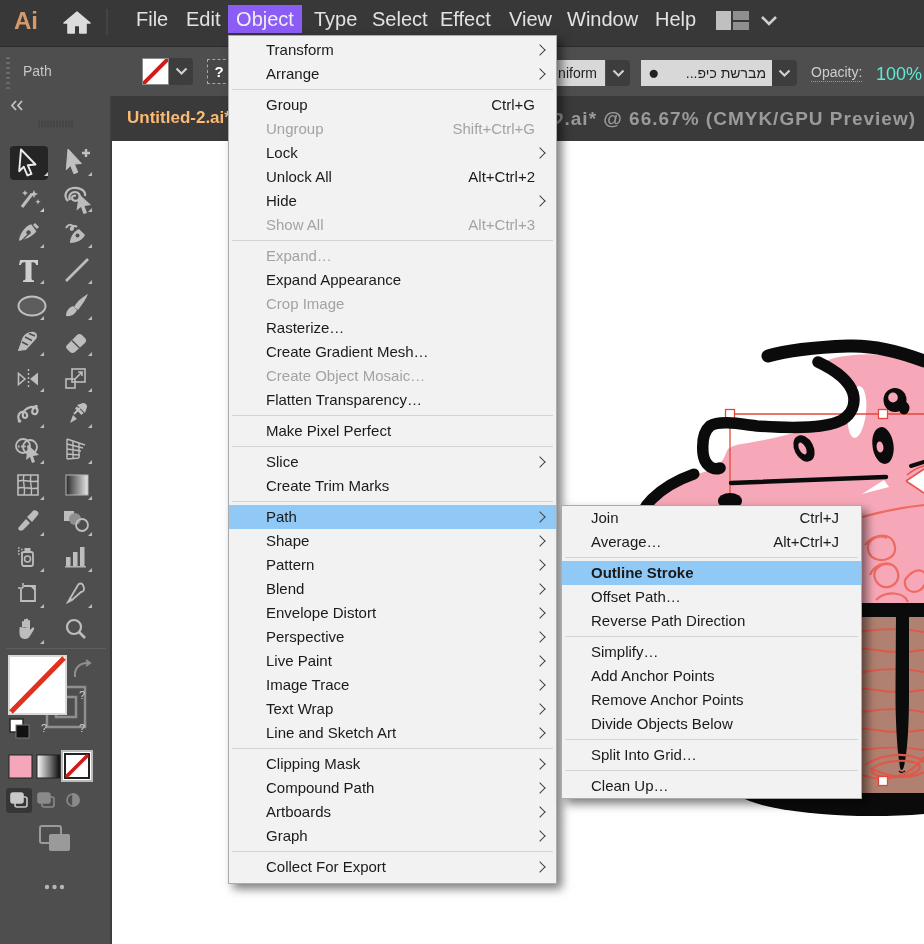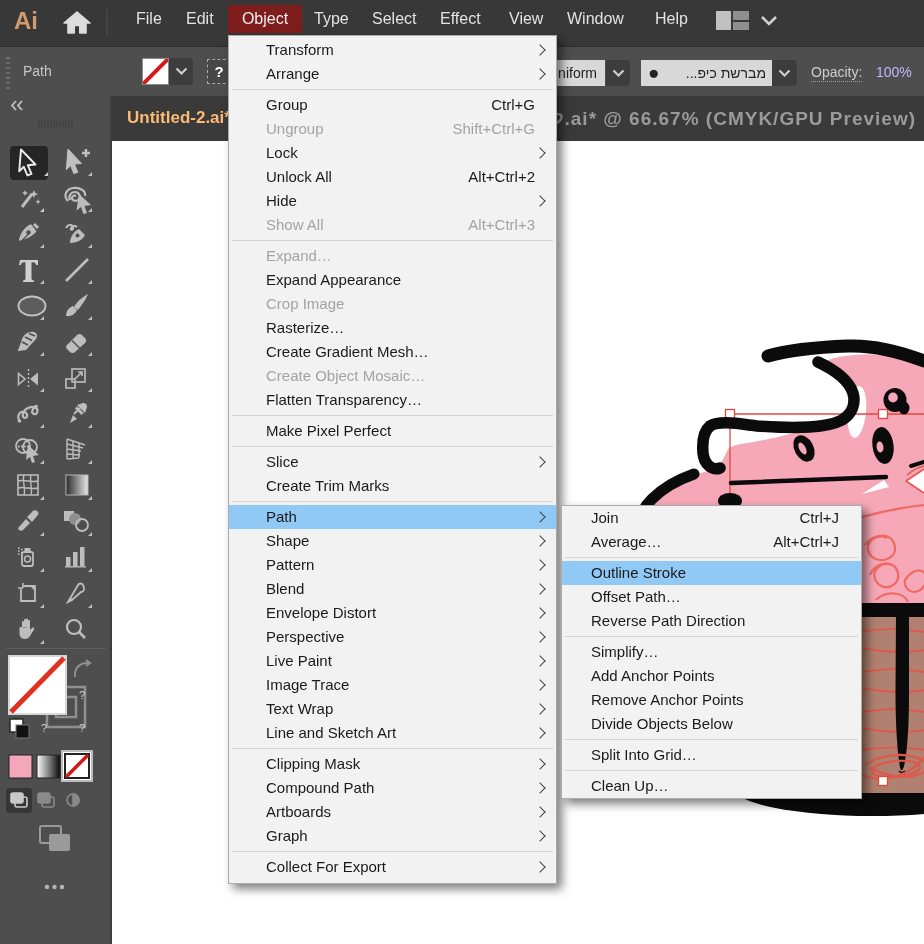--- a/index.html
+++ b/index.html
@@ -2,21 +2,21 @@
 <html><head>
 <meta charset="utf-8">
 <style>
   html,body{margin:0;padding:0;}
   body{width:924px;height:944px;overflow:hidden;position:relative;
        font-family:"Liberation Sans",sans-serif;background:#fff;}
   .abs{position:absolute;}
   
   #menubar{left:0;top:0;width:924px;height:46px;background:#383838;padding-left:23px;}
   #menubar .mi{position:absolute;top:5px;height:28px;line-height:28px;
-      color:#e2e2e2;font-size:16px;}
+      color:#e2e2e2;font-size:20px;}
   #ailogo{position:absolute;left:14px;top:7px;color:#d49a6e;font-size:24px;
       font-weight:bold;letter-spacing:0px;}
   #sep1{position:absolute;left:106px;top:9px;width:2px;height:26px;background:#444;}
   
   #row2{left:0;top:46px;width:924px;height:50px;background:#4e4e4e;
         border-top:1px solid #2b2b2b;box-sizing:border-box;}
   
   #tabbar{left:112px;top:96px;width:812px;height:45px;background:#3a3a3a;}
   
   #leftpanel{left:0;top:96px;width:112px;height:848px;background:#4e4e4e;
@@ -41,21 +41,21 @@
 <body>
 
 <div class="abs" id="canvas"></div>
 
 <div class="abs" id="menubar">
   <div id="ailogo">Ai</div>
   <div id="homeicon"></div>
   <div id="sep1"></div>
   <div class="mi" style="left:136px;">File</div>
   <div class="mi" style="left:186px;">Edit</div>
-  <div class="mi" style="left:228px;width:74px;text-align:center;background:#7f1d1d;color:#efefef;">Object</div>
+  <div class="mi" style="left:228px;width:74px;text-align:center;background:#8b5cf6;color:#efefef;">Object</div>
   <div class="mi" style="left:314px;">Type</div>
   <div class="mi" style="left:372px;">Select</div>
   <div class="mi" style="left:440px;">Effect</div>
   <div class="mi" style="left:509px;">View</div>
   <div class="mi" style="left:567px;">Window</div>
   <div class="mi" style="left:655px;">Help</div>
   <svg style="position:absolute;left:62px;top:10px;" width="30" height="25" viewBox="0 0 30 25">
     <path d="M15 2 L28 13 L24 13 L24 23 L17.8 23 L17.8 15.5 L12.2 15.5 L12.2 23 L6 23 L6 13 L2 13 Z" fill="#dcdcdc" stroke="#dcdcdc" stroke-width="1.6" stroke-linejoin="round"></path>
   </svg>
   <svg style="position:absolute;left:716px;top:11px;" width="34" height="20" viewBox="0 0 34 20">
@@ -96,21 +96,21 @@
   <div style="position:absolute;left:641px;top:13px;width:131px;height:26px;background:#d8d8d8;color:#222;font-size:14px;line-height:26px;box-sizing:border-box;">
     <span style="position:absolute;left:7px;top:0;font-size:19px;">●</span>
     <span dir="rtl" style="position:absolute;right:6px;top:0;white-space:nowrap;">מברשת כיפ...</span>
   </div>
   <div style="position:absolute;left:772px;top:13px;width:25px;height:26px;background:#3d3d3d;border-radius:0 4px 4px 0;">
     <svg style="position:absolute;left:6px;top:9px;" width="13" height="9" viewBox="0 0 13 9">
         <path d="M1.5 1.5 L6.5 6.5 L11.5 1.5" fill="none" stroke="#cfcfcf" stroke-width="2.2"></path>
       </svg>
   </div>
   <div style="position:absolute;left:811px;top:17px;color:#cdcdcd;font-size:14px;border-bottom:1px dotted #9a9a9a;padding-bottom:1px;">Opacity:</div>
-  <div style="position:absolute;left:876px;top:17px;color:#c4b5fd;font-size:14px;text-align:center;">100%</div>
+  <div style="position:absolute;left:876px;top:17px;color:#5eead4;font-size:18px;text-align:center;">100%</div>
 </div>
 <div class="abs" id="tabbar">
   <div style="position:absolute;left:15px;top:12px;color:#fdba74;font-size:17px;font-weight:bold;">Untitled-2.ai*</div>
   <div style="position:absolute;right:8px;top:12px;color:#9a9a9a;font-size:19px;font-weight:bold;letter-spacing:1px;white-space:nowrap;">לוגו עוגב.ai* @ 66.67% (CMYK/GPU Preview)</div>
 </div>
 
 <div class="abs" id="leftpanel"></div>
 <svg class="abs" style="left:0;top:96px;" width="112" height="848" viewBox="0 96 112 848">
 
   <path d="M16 101 l-4 4.5 4 4.5 M22 101 l-4 4.5 4 4.5" stroke="#c3c3c3" stroke-width="1.8" fill="none"></path>
@@ -570,21 +570,21 @@
       <span class="sc" style="right:22px;">Ctrl+J</span>
     </div>
   <div class="it">
       <span class="lab" style="left:29px;">Average…</span>
       <span class="sc" style="right:22px;">Alt+Ctrl+J</span>
     </div>
   <div class="sep">
       <div></div>
     </div>
   <div class="it hl">
-      <span class="lab" style="left:29px;">Outline Stroke</span>
+      <span class="lab" style="left:29px;font-weight:bold;">Outline Stroke</span>
     </div>
   <div class="it">
       <span class="lab" style="left:29px;">Offset Path…</span>
     </div>
   <div class="it">
       <span class="lab" style="left:29px;">Reverse Path Direction</span>
     </div>
   <div class="sep">
       <div></div>
     </div>

